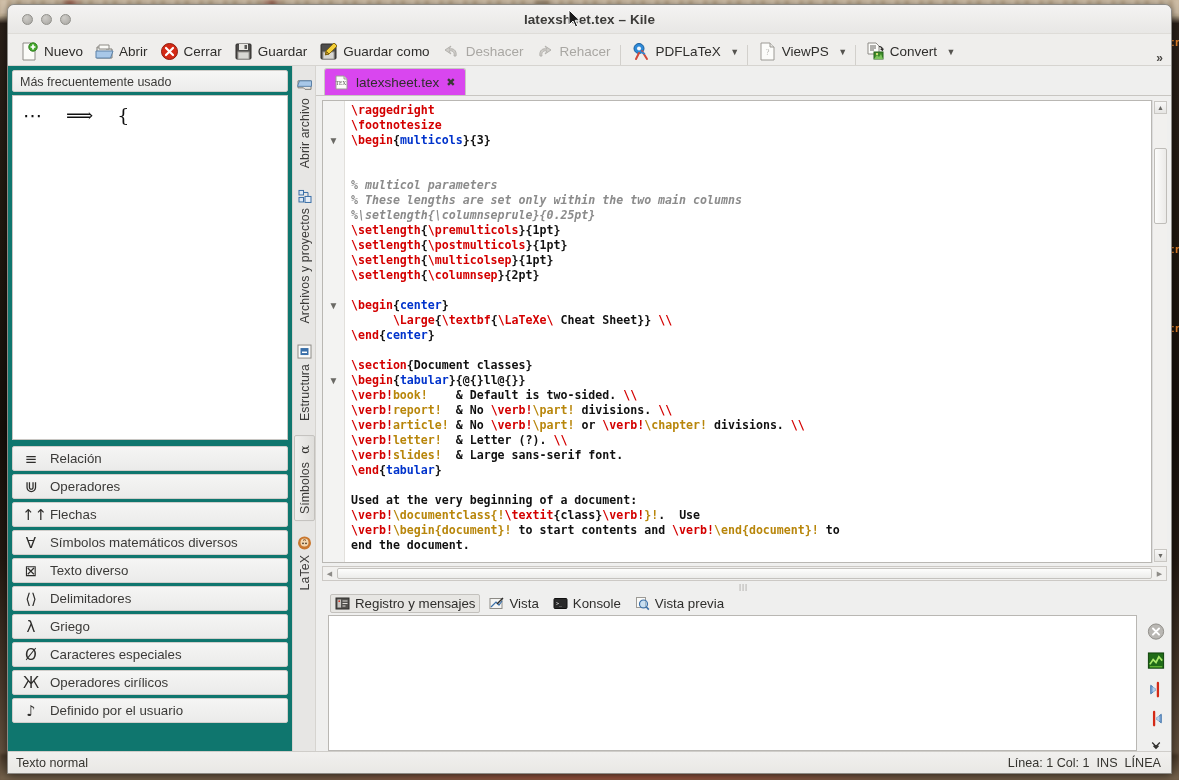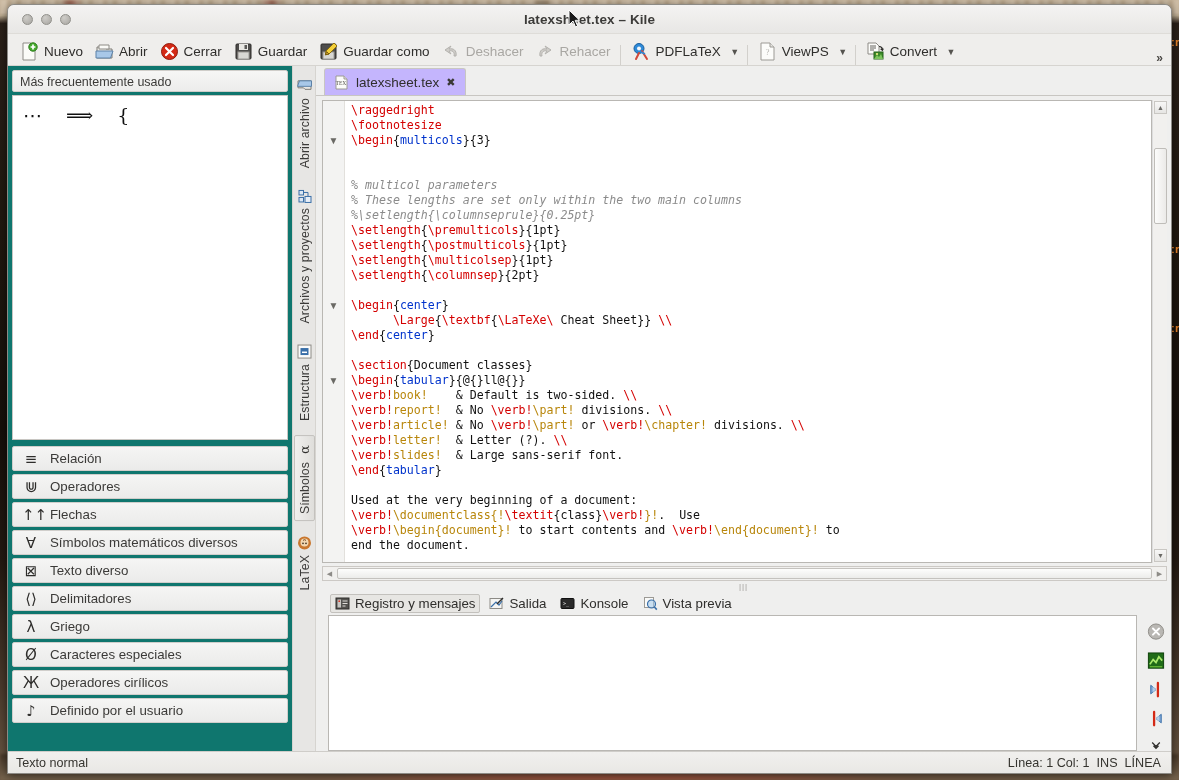--- a/index.html
+++ b/index.html
@@ -148,35 +148,35 @@
   .vico { width:15px; height:15px; display:block; }
   .vgap { height: 8px; }
   
   #center { flex:1 1 auto; display:flex; flex-direction:column; min-width:0;
             background:#efefee; }
   #tabbar { height: 30px; flex:0 0 30px; display:flex; align-items:flex-end;
             padding-left: 8px; border-bottom:1px solid #c8c6c2; }
   .doctab {
     display:flex; align-items:center; gap:7px;
     height: 27px; padding: 0 9px;
-    background:#c4b5fd; border:1px solid #c8c6c2; border-bottom:none;
+    background:#d946ef; border:1px solid #c8c6c2; border-bottom:none;
     border-radius:3px 3px 0 0; font-size:13.5px; color:#2f2e2c;
   }
   #editorwrap { flex:1 1 auto; display:flex; min-height:0; margin: 4px 4px 0 6px; }
   #editor {
     flex:1 1 auto; display:flex; min-width:0;
     background:#ffffff; border:1px solid #b9b7b3;
   }
   #foldbar { width: 22px; flex:0 0 22px; background:#f3f3f2; border-right:1px solid #e2e0dc;
              position:relative; }
   .fold { position:absolute; left:4px; width:13px; height:13px; color:#6a6965; font-size:10px;
           line-height:13px; text-align:center; }
   #codearea { flex:1 1 auto; overflow:hidden; padding: 2px 0 0 6px;
               font-family:"DejaVu Sans Mono", monospace; font-size: 11.6px;
-              line-height: 15px; white-space: pre; color:#111; }
+              line-height: 15px; white-space: pre; color:#111;font-weight:bold; }
   .k-cmd { color:#d40000; }
   .k-env { color:#0033cc; }
   .k-com { color:#8b8b8b; font-style: italic; }
   .k-verb { color:#b8860b; }
   .k-plain { color:#111; }
   #vscroll { width: 15px; flex:0 0 15px; background:#f1f0ee; border-left:1px solid #ddd;
              position:relative; }
   .sb-btn { position:absolute; left:1px; width:13px; height:13px;
             background:linear-gradient(180deg,#f7f7f6,#e6e5e3); border:1px solid #c9c7c3;
             color:#6a6965; font-size:7px; text-align:center; line-height:12px; }
@@ -493,21 +493,21 @@
               <path d="M7.5 5h5M7.5 7.5h5M7.5 10h3" stroke="#dedcd8" stroke-width="1"></path>
             </svg>
             <span>Registro y mensajes</span>
           </div>
           <div class="bptab">
             <svg class="bpico" viewBox="0 0 15 15">
               <rect x="1" y="2.5" width="12" height="10" fill="#f5f5f3" stroke="#8d8b86"></rect>
               <path d="M2 11l5-5 3 3 3-4" stroke="#3a6fa8" fill="none" stroke-width="1.2"></path>
               <path d="M8 8l6-6" stroke="#2f2e2c" stroke-width="1.4"></path>
             </svg>
-            <span>Salida</span>
+            <span>Vista</span>
           </div>
           <div class="bptab">
             <svg class="bpico" viewBox="0 0 15 15">
               <rect x="1" y="2.5" width="13" height="10" rx="1" fill="#2a2a2a" stroke="#101010"></rect>
               <text x="3" y="8.5" font-size="5" fill="#eaeaea" font-family="monospace">&gt;_</text>
             </svg>
             <span>Konsole</span>
           </div>
           <div class="bptab">
             <svg class="bpico" viewBox="0 0 15 15">

